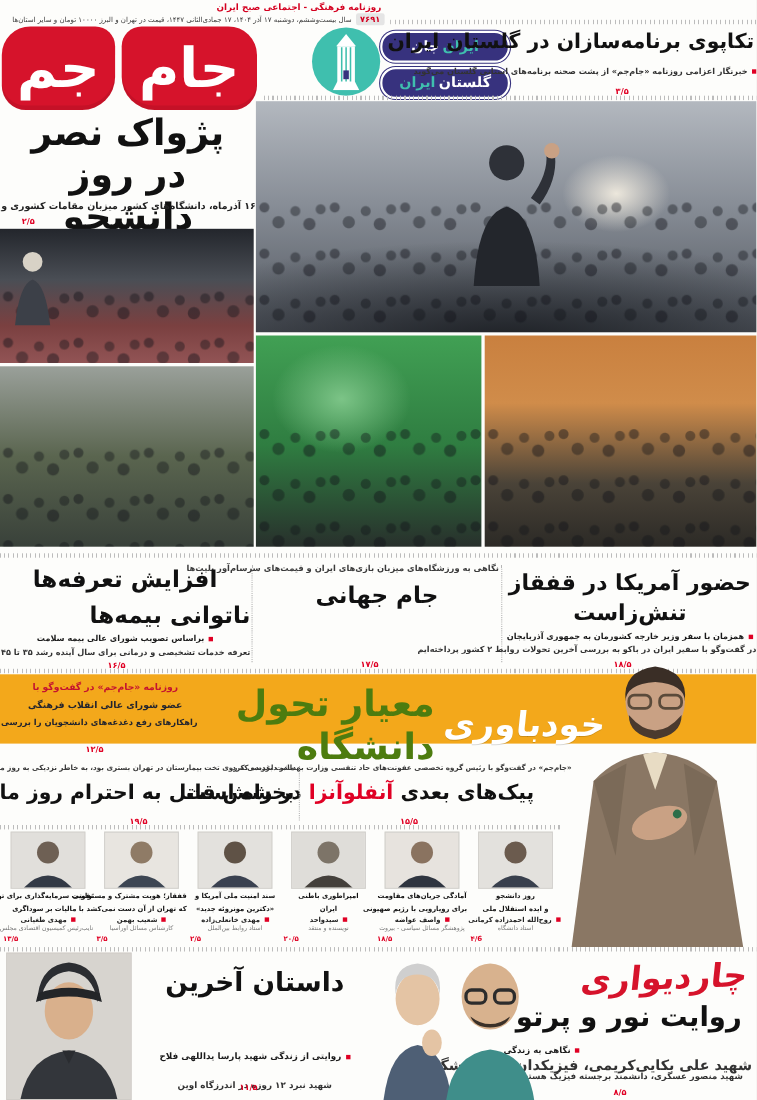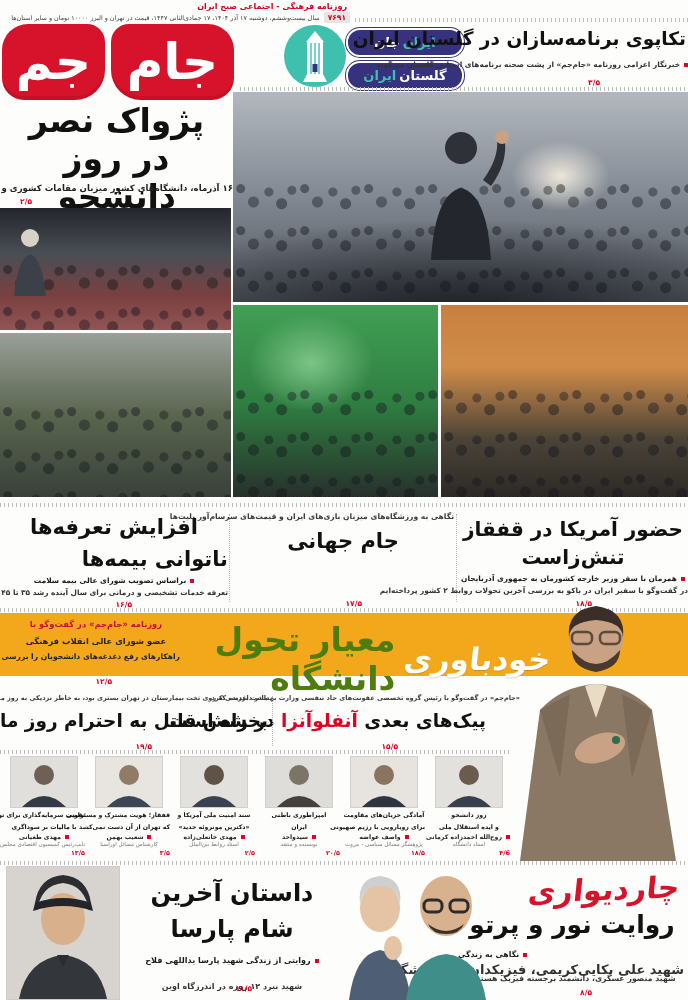--- a/index.html
+++ b/index.html
@@ -2,21 +2,21 @@
 <html dir="rtl" lang="fa"><head>
 <meta charset="utf-8">
 <style>
   html,body{margin:0;padding:0;background:#e9e7e2;}
   .page{position:relative;width:688px;height:1000px;background:#fdfdfb;margin:0 auto;
         font-family:"DejaVu Sans",sans-serif;color:#1a1a1a;overflow:hidden;direction:rtl;}
   .abs{position:absolute;}
   .hsep{position:absolute;height:4px;background-image:repeating-linear-gradient(90deg,#bcbcbc 0 1px,transparent 1px 4px);}
   .vsep{position:absolute;width:0;border-left:1px dotted #b5b5b5;}
   .bullet{display:inline-block;width:4px;height:4px;background:#e00024;margin-left:4px;vertical-align:middle;}
-  .pref{color:#e00024;font-weight:bold;font-size:7.5px;text-align:right;letter-spacing:1px;}
+  .pref{color:#e00024;font-weight:bold;font-size:7.5px;text-align:left;letter-spacing:1px;}
   .kicker{font-weight:bold;color:#3a3a3a;}
   h1,h2,h3{margin:0;font-weight:bold;color:#111;}
   
   .tagline{top:2px;left:231px;width:116px;font-size:8px;font-weight:bold;color:#d40020;white-space:nowrap;}
   .infoline{top:12px;left:10px;width:340px;display:flex;direction:rtl;align-items:center;gap:4px;}
   .infoline .txt{font-size:6.4px;color:#3a3a3a;white-space:nowrap;overflow:hidden;}
   .issuebox{background:#e5e5e5;color:#d40020;font-weight:bold;font-size:7.5px;padding:1px 4px;border-radius:2px;flex:0 0 auto;}
   .logo{top:24px;left:2px;width:232px;height:76px;display:flex;direction:rtl;gap:6px;}
   .logo .blob{background:#d6132b;color:#fff;border-radius:18px 26px 22px 30px;display:flex;align-items:center;justify-content:center;
               font-weight:bold;box-shadow:inset 0 -4px 0 rgba(0,0,0,.08);}
@@ -329,21 +329,20 @@
     <svg width="112" height="132" viewBox="0 0 112 132">
       <rect width="112" height="132" fill="#d7d4cf"></rect>
       <ellipse cx="56" cy="52" rx="22" ry="26" fill="#d9b08c"></ellipse>
       <path d="M30 44 Q34 18 56 16 Q78 18 82 44 L84 36 Q80 10 56 8 Q32 10 28 36 Z" fill="#2b2d31"></path>
       <path d="M28 36 Q56 26 84 36 L86 44 Q56 34 26 44 Z" fill="#232528"></path>
       <path d="M12 132 Q20 92 56 88 Q92 92 100 132 Z" fill="#33363b"></path>
       <path d="M50 88 L56 100 L62 88 Z" fill="#2a2c30"></path>
     </svg>
   </div>
   <h2 class="abs bl-t1">داستان آخرین</h2>
-  <h2 class="abs bl-t2">شام پارسا</h2>
   <div class="abs bl-s1">
     <span class="bullet"></span><span>روایتی از زندگی شهید پارسا یداللهی فلاح</span>
   </div>
   <div class="abs bl-s2">شهید نبرد ۱۲ روزه در اندرزگاه اوین</div>
   <div class="abs pref bl-ref">۱۱/۵</div>
 
   <div class="illus il1">
     <svg width="70" height="130" viewBox="0 0 70 130">
       <ellipse cx="35" cy="38" rx="20" ry="24" fill="#e4c4a4"></ellipse>
       <path d="M15 34 Q12 8 35 6 Q58 8 55 34 Q52 16 35 16 Q18 16 15 34 Z" fill="#cfcfcf"></path>

